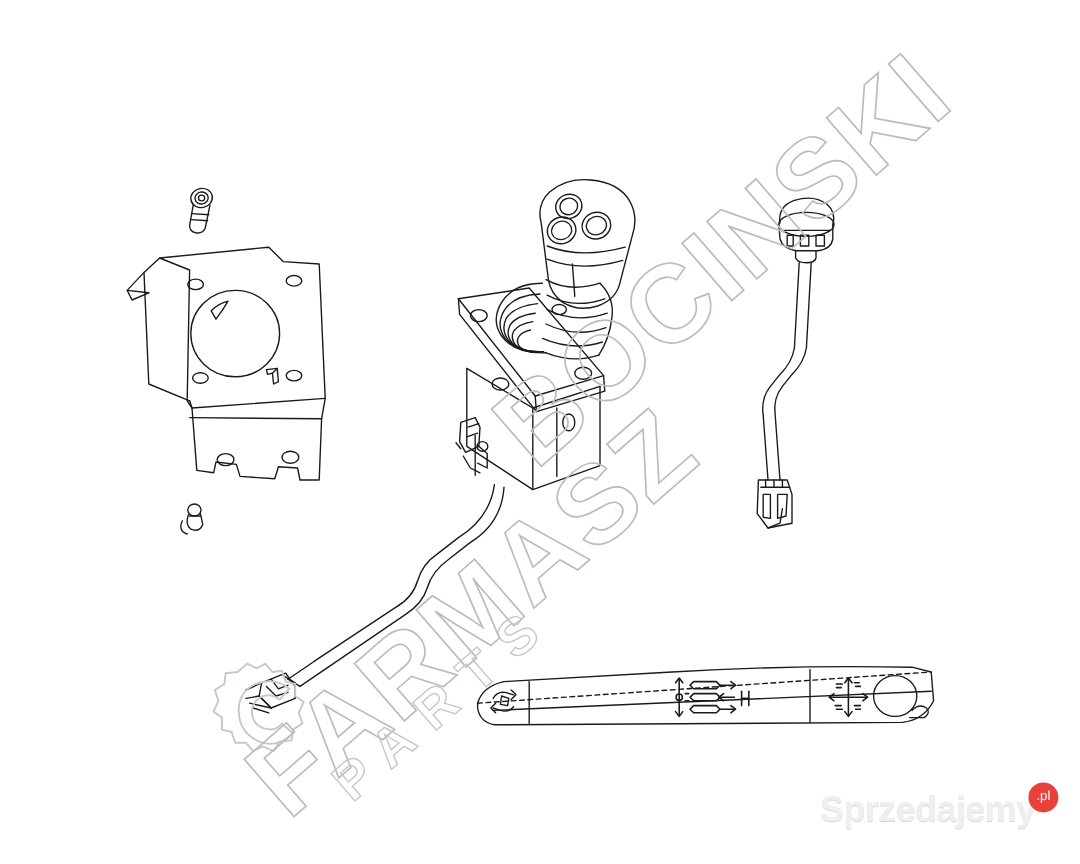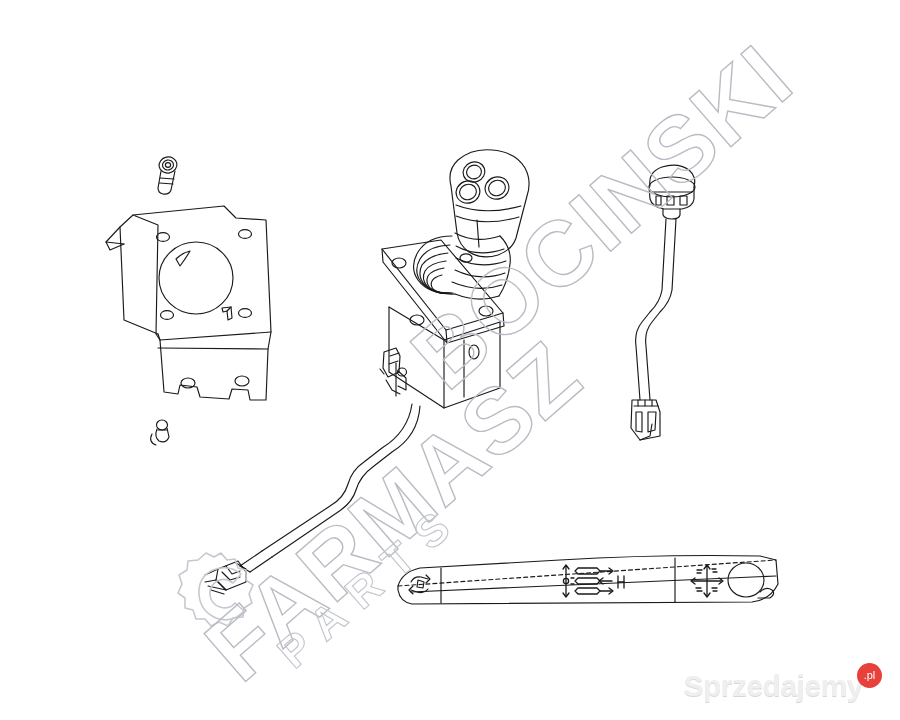--- a/index.html
+++ b/index.html
@@ -34,21 +34,21 @@
     left:268px; top:640px;
     font-size:44px;
     letter-spacing:16px;
     transform:rotate(-41deg);
     transform-origin:0 0;
     -webkit-text-stroke:1.1px #c2c5cc;
   }
 
   
   #brand{
-    position:absolute; right:18px; bottom:19px;
+    position:absolute; right:18px; bottom:30px;
     display:flex; align-items:flex-start;
     user-select:none;
   }
   #brand-word{
     font-size:30px; font-weight:700; color:#efefef;
     letter-spacing:-0.5px; line-height:1;
     text-shadow:0 1px 0 #d8d8d8, 0 -1px 0 #ffffff;
   }
   #brand-badge{
     margin-left:-6px; margin-top:-8px;

